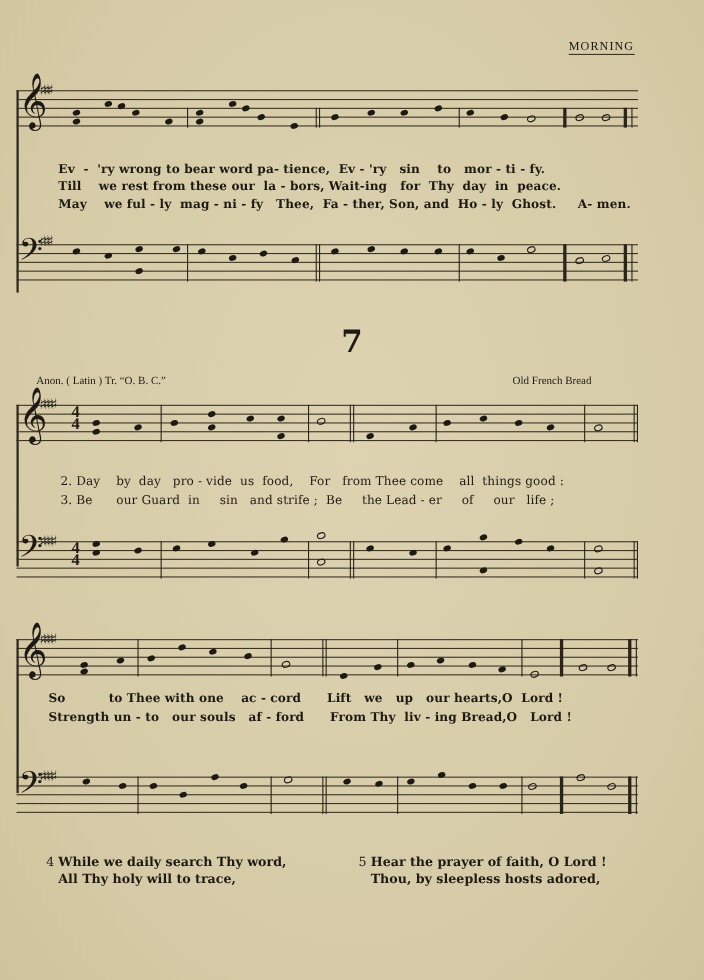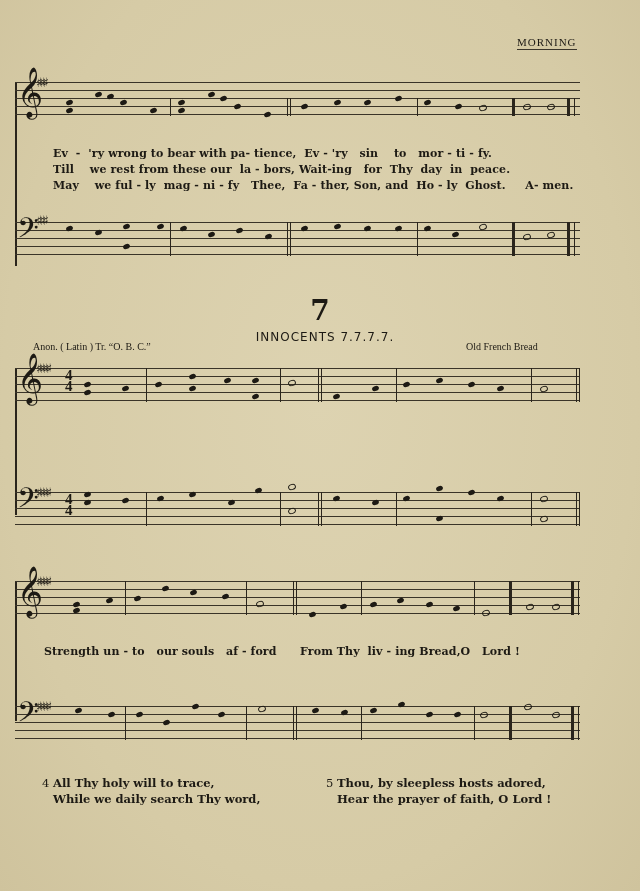--- a/index.html
+++ b/index.html
@@ -116,26 +116,25 @@
     <div class="note" style="left:301px; top:226px"></div>
   <div class="note" style="left:334px; top:224px"></div>
     <div class="note" style="left:364px; top:226px"></div>
   <div class="note" style="left:395px; top:226px"></div>
     <div class="note" style="left:424px; top:226px"></div>
   <div class="note" style="left:452px; top:232px"></div>
     <div class="note half" style="left:479px; top:224px"></div>
   <div class="note half" style="left:523px; top:234px"></div>
     <div class="note half" style="left:547px; top:232px"></div>
 
-  <div class="lyric-line" style="left:53px; top:147px;">Ev  -  'ry wrong to bear with pa- tience,  Ev - 'ry   sin    to   mor - ti - fy.</div>
+  <div class="lyric-line" style="left:53px; top:147px;">Ev  -  'ry wrong to bear word pa- tience,  Ev - 'ry   sin    to   mor - ti - fy.</div>
   <div class="lyric-line" style="left:53px; top:163px;">Till    we rest from these our  la - bors, Wait-ing   for  Thy  day  in  peace.</div>
   <div class="lyric-line" style="left:53px; top:179px;">May    we ful - ly  mag - ni - fy   Thee,  Fa - ther, Son, and  Ho - ly  Ghost.     A- men.</div>
 
   <div class="hymn-number">7</div>
-  <div class="tune-name">INNOCENTS  7.7.7.7.</div>
   <div class="credit" style="left:33px;">Anon. ( Latin ) Tr. “O. B. C.”</div>
   <div class="credit" style="left:466px;">Old French Bread</div>
 
   <div class="brace-line" style="left:15px; top:368px; height:147px;"></div>
   <div class="staff" style="left:15px; top:368px; width:565px; height:34px;">
     <div class="line" style="top:0"></div>
       <div class="line" style="top:8px"></div>
       <div class="line" style="top:16px"></div>
       <div class="line" style="top:24px"></div>
       <div class="line" style="top:32px"></div>
@@ -209,20 +208,22 @@
     <div class="note" style="left:333px; top:496px"></div>
   <div class="note" style="left:372px; top:500px"></div>
     <div class="note" style="left:403px; top:496px"></div>
   <div class="note" style="left:436px; top:486px"></div>
     <div class="note" style="left:436px; top:516px"></div>
   <div class="note" style="left:468px; top:490px"></div>
     <div class="note" style="left:497px; top:496px"></div>
   <div class="note half" style="left:540px; top:496px"></div>
     <div class="note half" style="left:540px; top:516px"></div>
 
+  <div class="lyric-line light" style="left:55px; top:431px;">2. Day    by  day   pro - vide  us  food,    For   from Thee come    all  things good :</div>
+  <div class="lyric-line light" style="left:55px; top:448px;">3. Be      our Guard  in     sin   and strife ;  Be     the Lead - er     of     our   life ;</div>
 
   <div class="brace-line" style="left:15px; top:581px; height:140px;"></div>
   <div class="staff" style="left:15px; top:581px; width:565px; height:34px;">
     <div class="line" style="top:0"></div>
       <div class="line" style="top:8px"></div>
       <div class="line" style="top:16px"></div>
       <div class="line" style="top:24px"></div>
       <div class="line" style="top:32px"></div>
   </div>
   <span class="clef" style="left:17px; top:569px; font-size:44px;">𝄞</span>
@@ -286,25 +287,26 @@
     <div class="note" style="left:312px; top:708px"></div>
   <div class="note" style="left:341px; top:710px"></div>
     <div class="note" style="left:370px; top:708px"></div>
   <div class="note" style="left:398px; top:702px"></div>
     <div class="note" style="left:426px; top:712px"></div>
   <div class="note" style="left:454px; top:712px"></div>
     <div class="note half" style="left:480px; top:712px"></div>
   <div class="note half" style="left:524px; top:704px"></div>
     <div class="note half" style="left:552px; top:712px"></div>
 
+  <div class="lyric-line" style="left:44px; top:628px;">So          to Thee with one    ac - cord      Lift   we   up   our hearts,O  Lord !</div>
   <div class="lyric-line" style="left:44px; top:645px;">Strength un - to   our souls   af - ford      From Thy  liv - ing Bread,O   Lord !</div>
 
   <div class="stanza" style="left:53px; top:775px;">
     <span class="num">4</span>
+    <div>While we daily search Thy word,</div>
     <div>All Thy holy will to trace,</div>
-    <div>While we daily search Thy word,</div>
   </div>
   <div class="stanza" style="left:337px; top:775px;">
     <span class="num">5</span>
+    <div>Hear the prayer of faith, O Lord !</div>
     <div>Thou, by sleepless hosts adored,</div>
-    <div>Hear the prayer of faith, O Lord !</div>
   </div>
 </div>
 
 </body></html>

